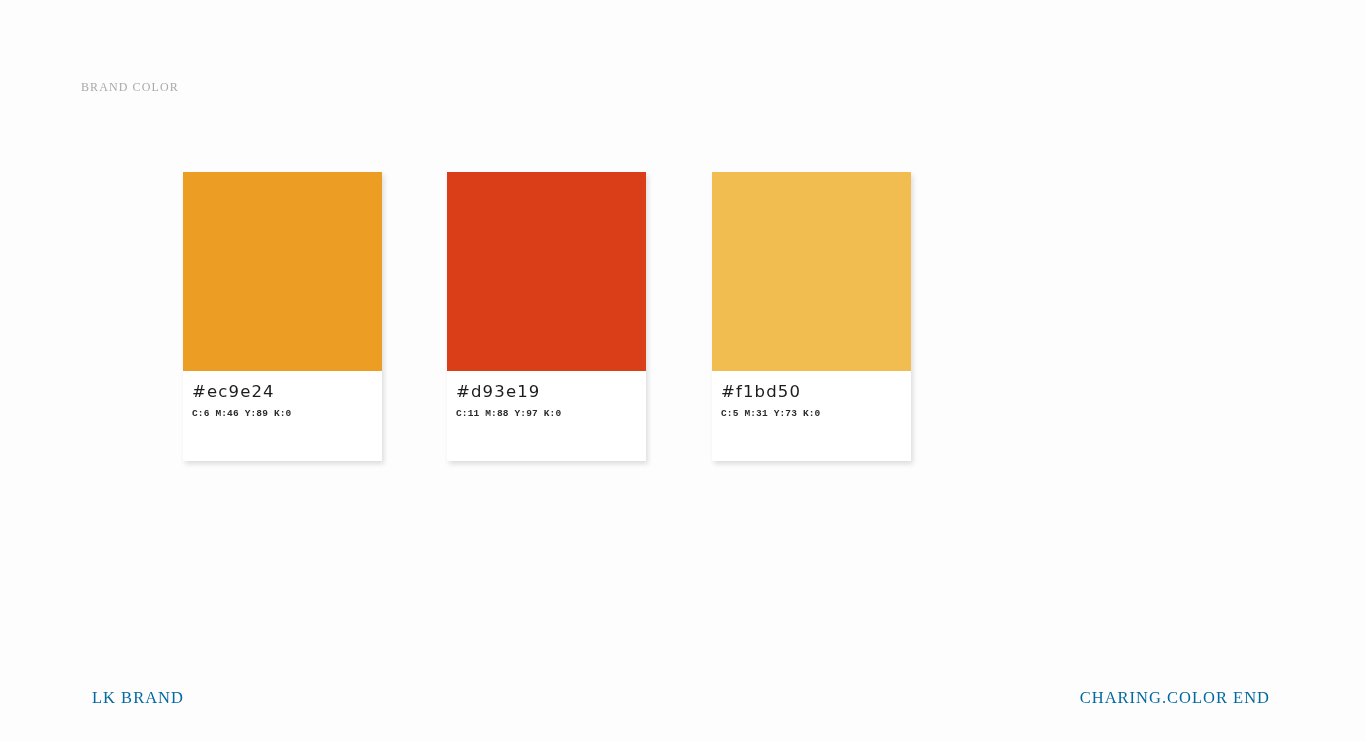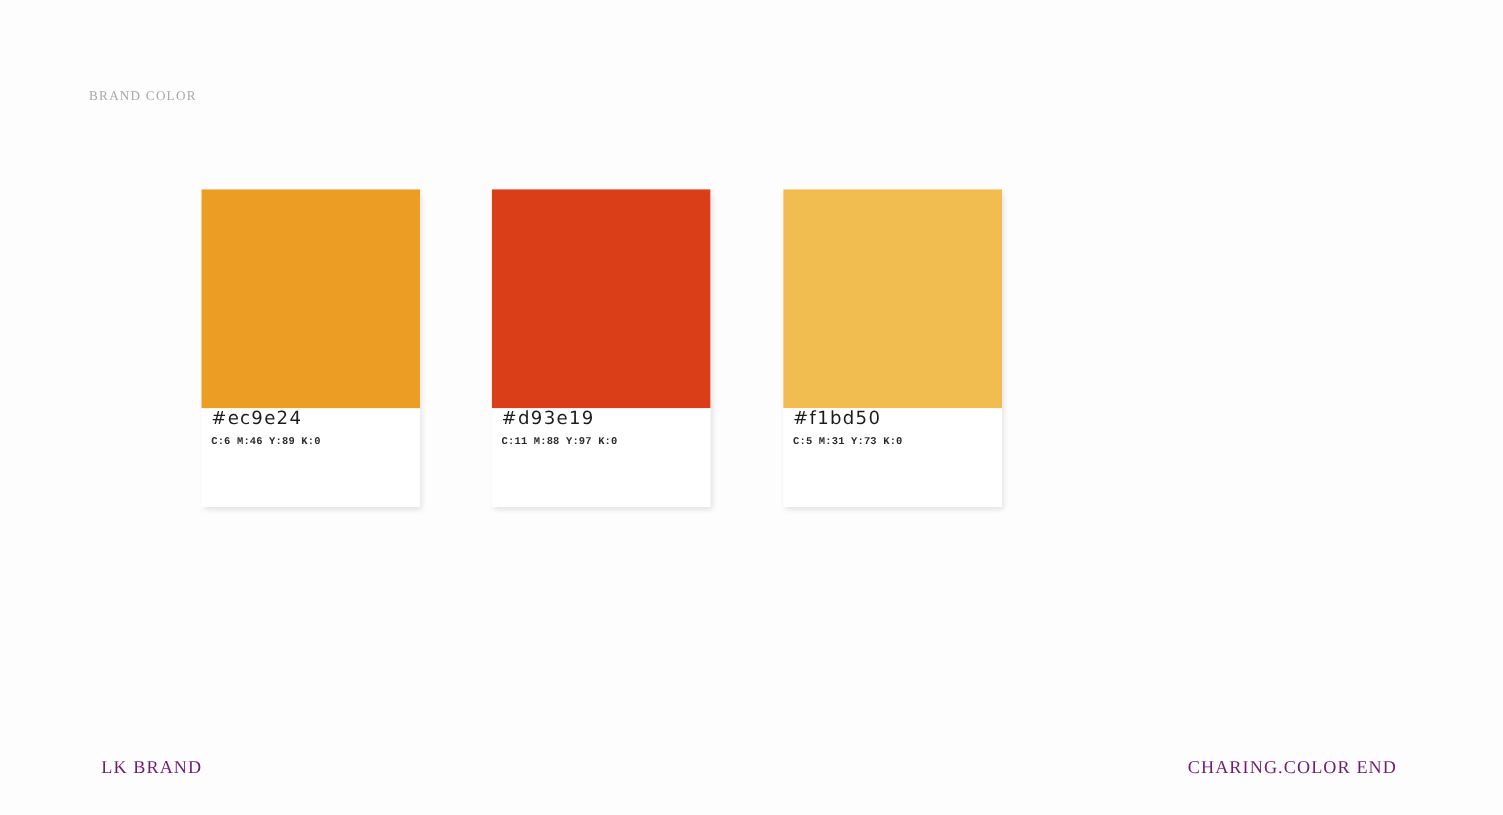--- a/index.html
+++ b/index.html
@@ -47,21 +47,21 @@
   .swatch-card.pos-0 { left: 0px; }
   .swatch-card.pos-1 { left: 264px; }
   .swatch-card.pos-2 { left: 529px; }
   .swatch-card.pos-3 { left: 794px; }
 
   .swatch-color {
     width: 100%;
     height: 199px;
   }
   .swatch-info {
-    padding: 0 9px 0 9px;
+    padding: 12px 9px 0 9px;
   }
   .swatch-hex {
     font-family: "DejaVu Sans", sans-serif;
     font-size: 16.5px;
     letter-spacing: 1.15px;
     color: #1c1c1c;
     line-height: 1.1;
     white-space: nowrap;
   }
   .swatch-cmyk {
@@ -74,21 +74,21 @@
     white-space: nowrap;
   }
 
   
   .footer-left, .footer-right {
     position: absolute;
     bottom: 0;
     font-family: "Liberation Serif", serif;
     font-size: 16.5px;
     letter-spacing: 1.0px;
-    color: #701a75;
+    color: #0369a1;
     white-space: nowrap;
   }
   .footer-left {
     left: 92px;
     bottom: 33px;
   }
   .footer-right {
     right: 96px;
     bottom: 33px;
   }

